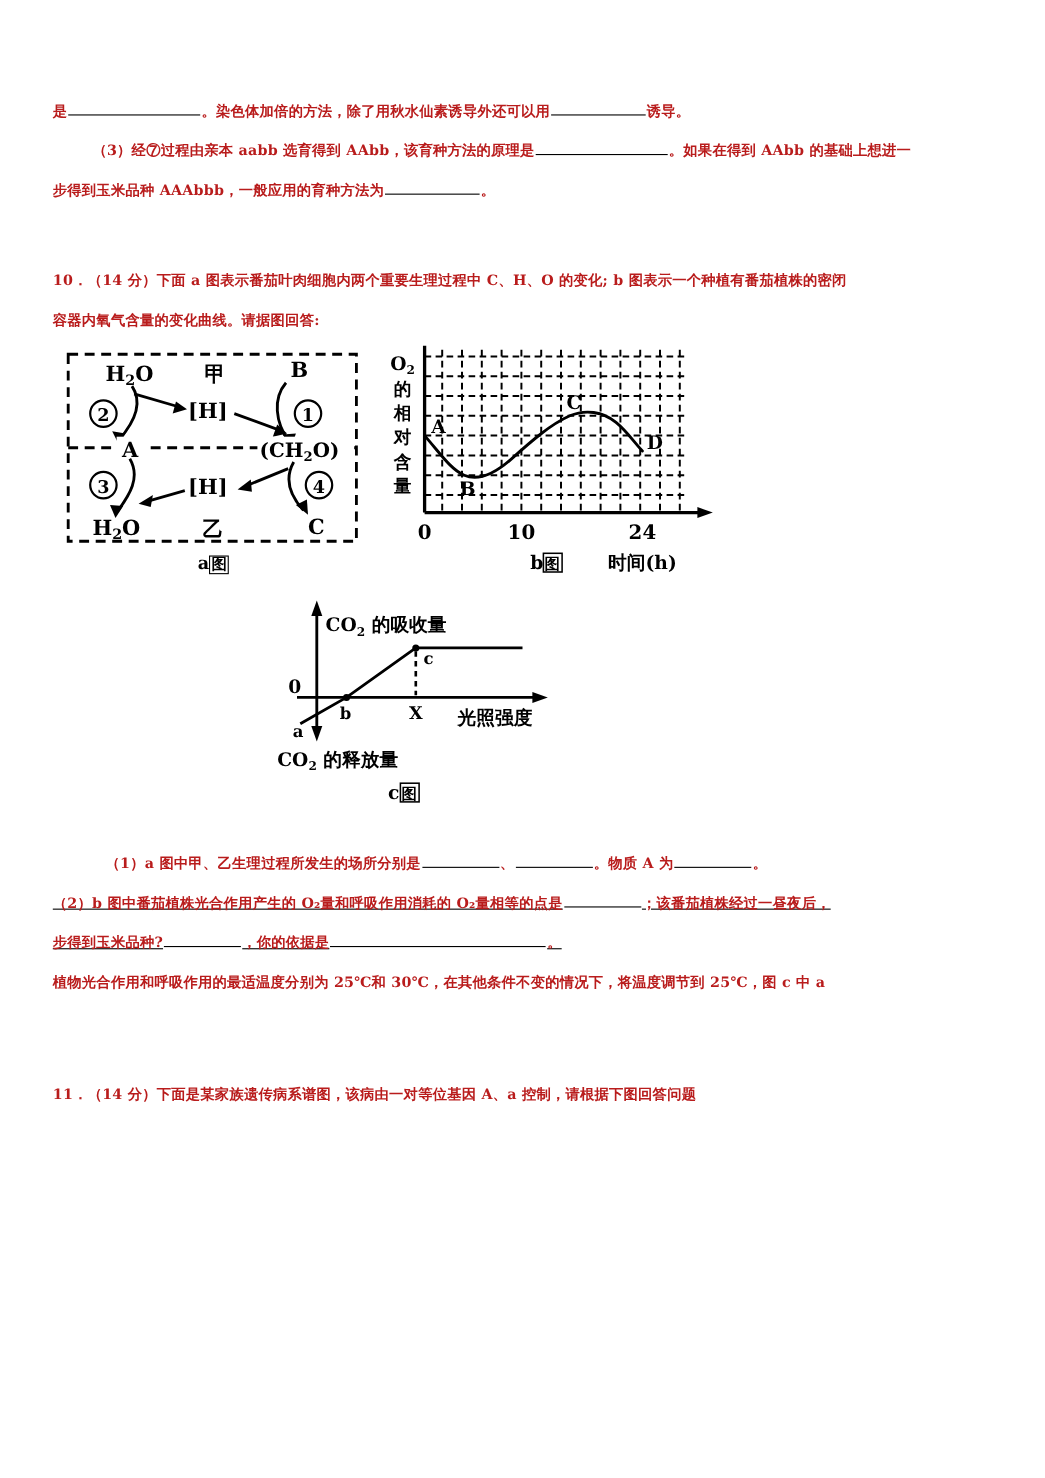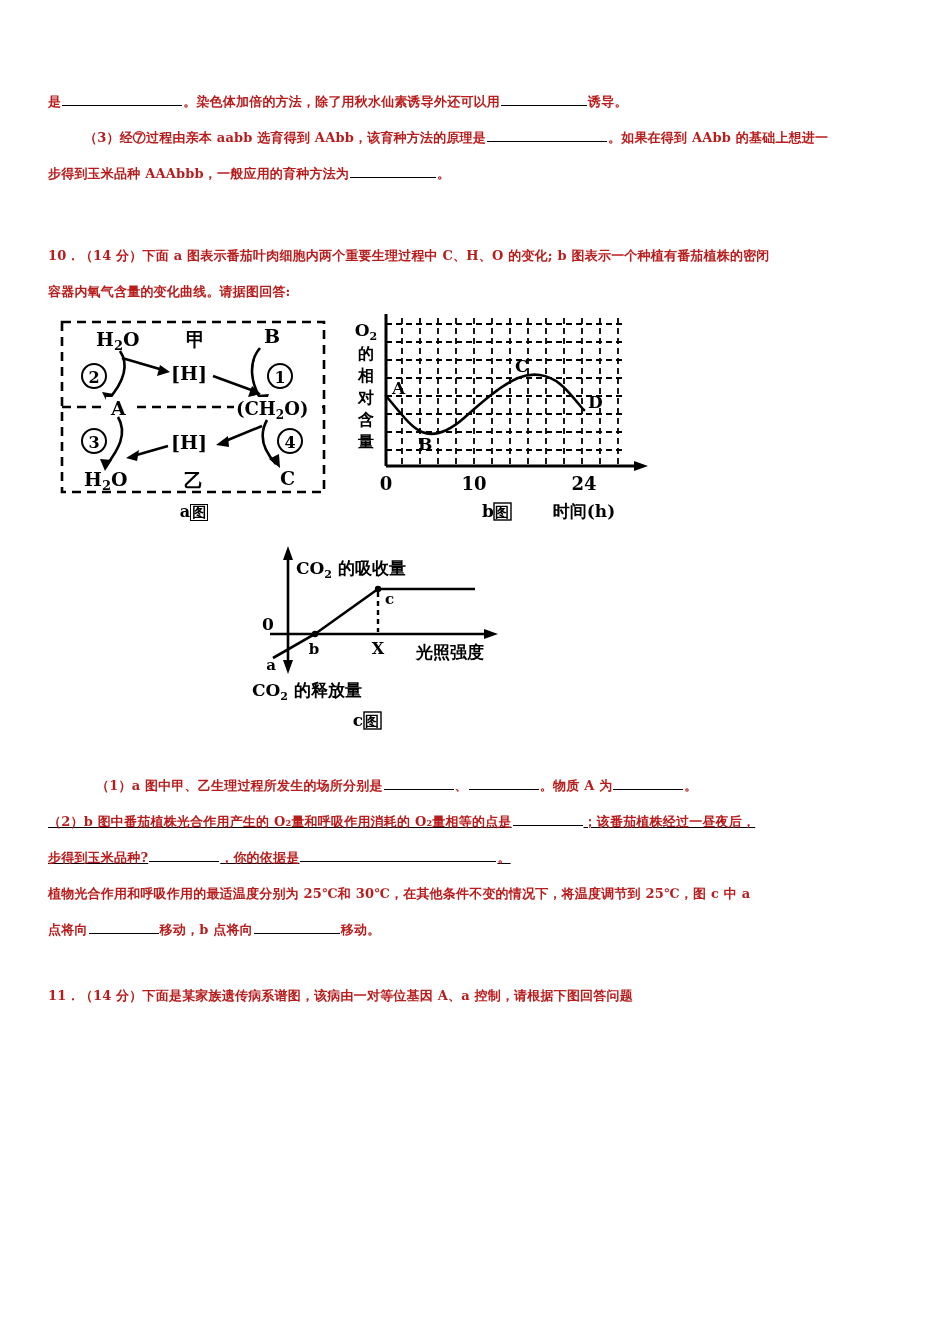--- a/index.html
+++ b/index.html
@@ -288,22 +288,19 @@
     </div>
     <div class="txt">
       <span>步得到玉米品种?</span><span class="blank b-sm"></span><span>，你的依据是</span><span class="blank b-xxl"></span><span>。</span>
     </div>
   </div>
 
   <div id="q10-3">
     <div class="txt">
       <span>植物光合作用和呼吸作用的最适温度分别为 25℃和 30℃，在其他条件不变的情况下，将温度调节到 25℃，图 c 中 a</span>
     </div>
-    <div class="txt">
-      <span>点将向</span><span class="blank b-sm"></span><span>移动，b 点将向</span><span class="blank b-md"></span><span>移动。</span>
-    </div>
   </div>
 
   <div class="txt" id="q11">
     <span class="qnum">11．</span><span class="paren">（14 分）</span><span>下面是某家族遗传病系谱图，该病由一对等位基因 A、a 控制，请根据下图回答问题</span>
   </div>
 
 </div>
 
 </body></html>

